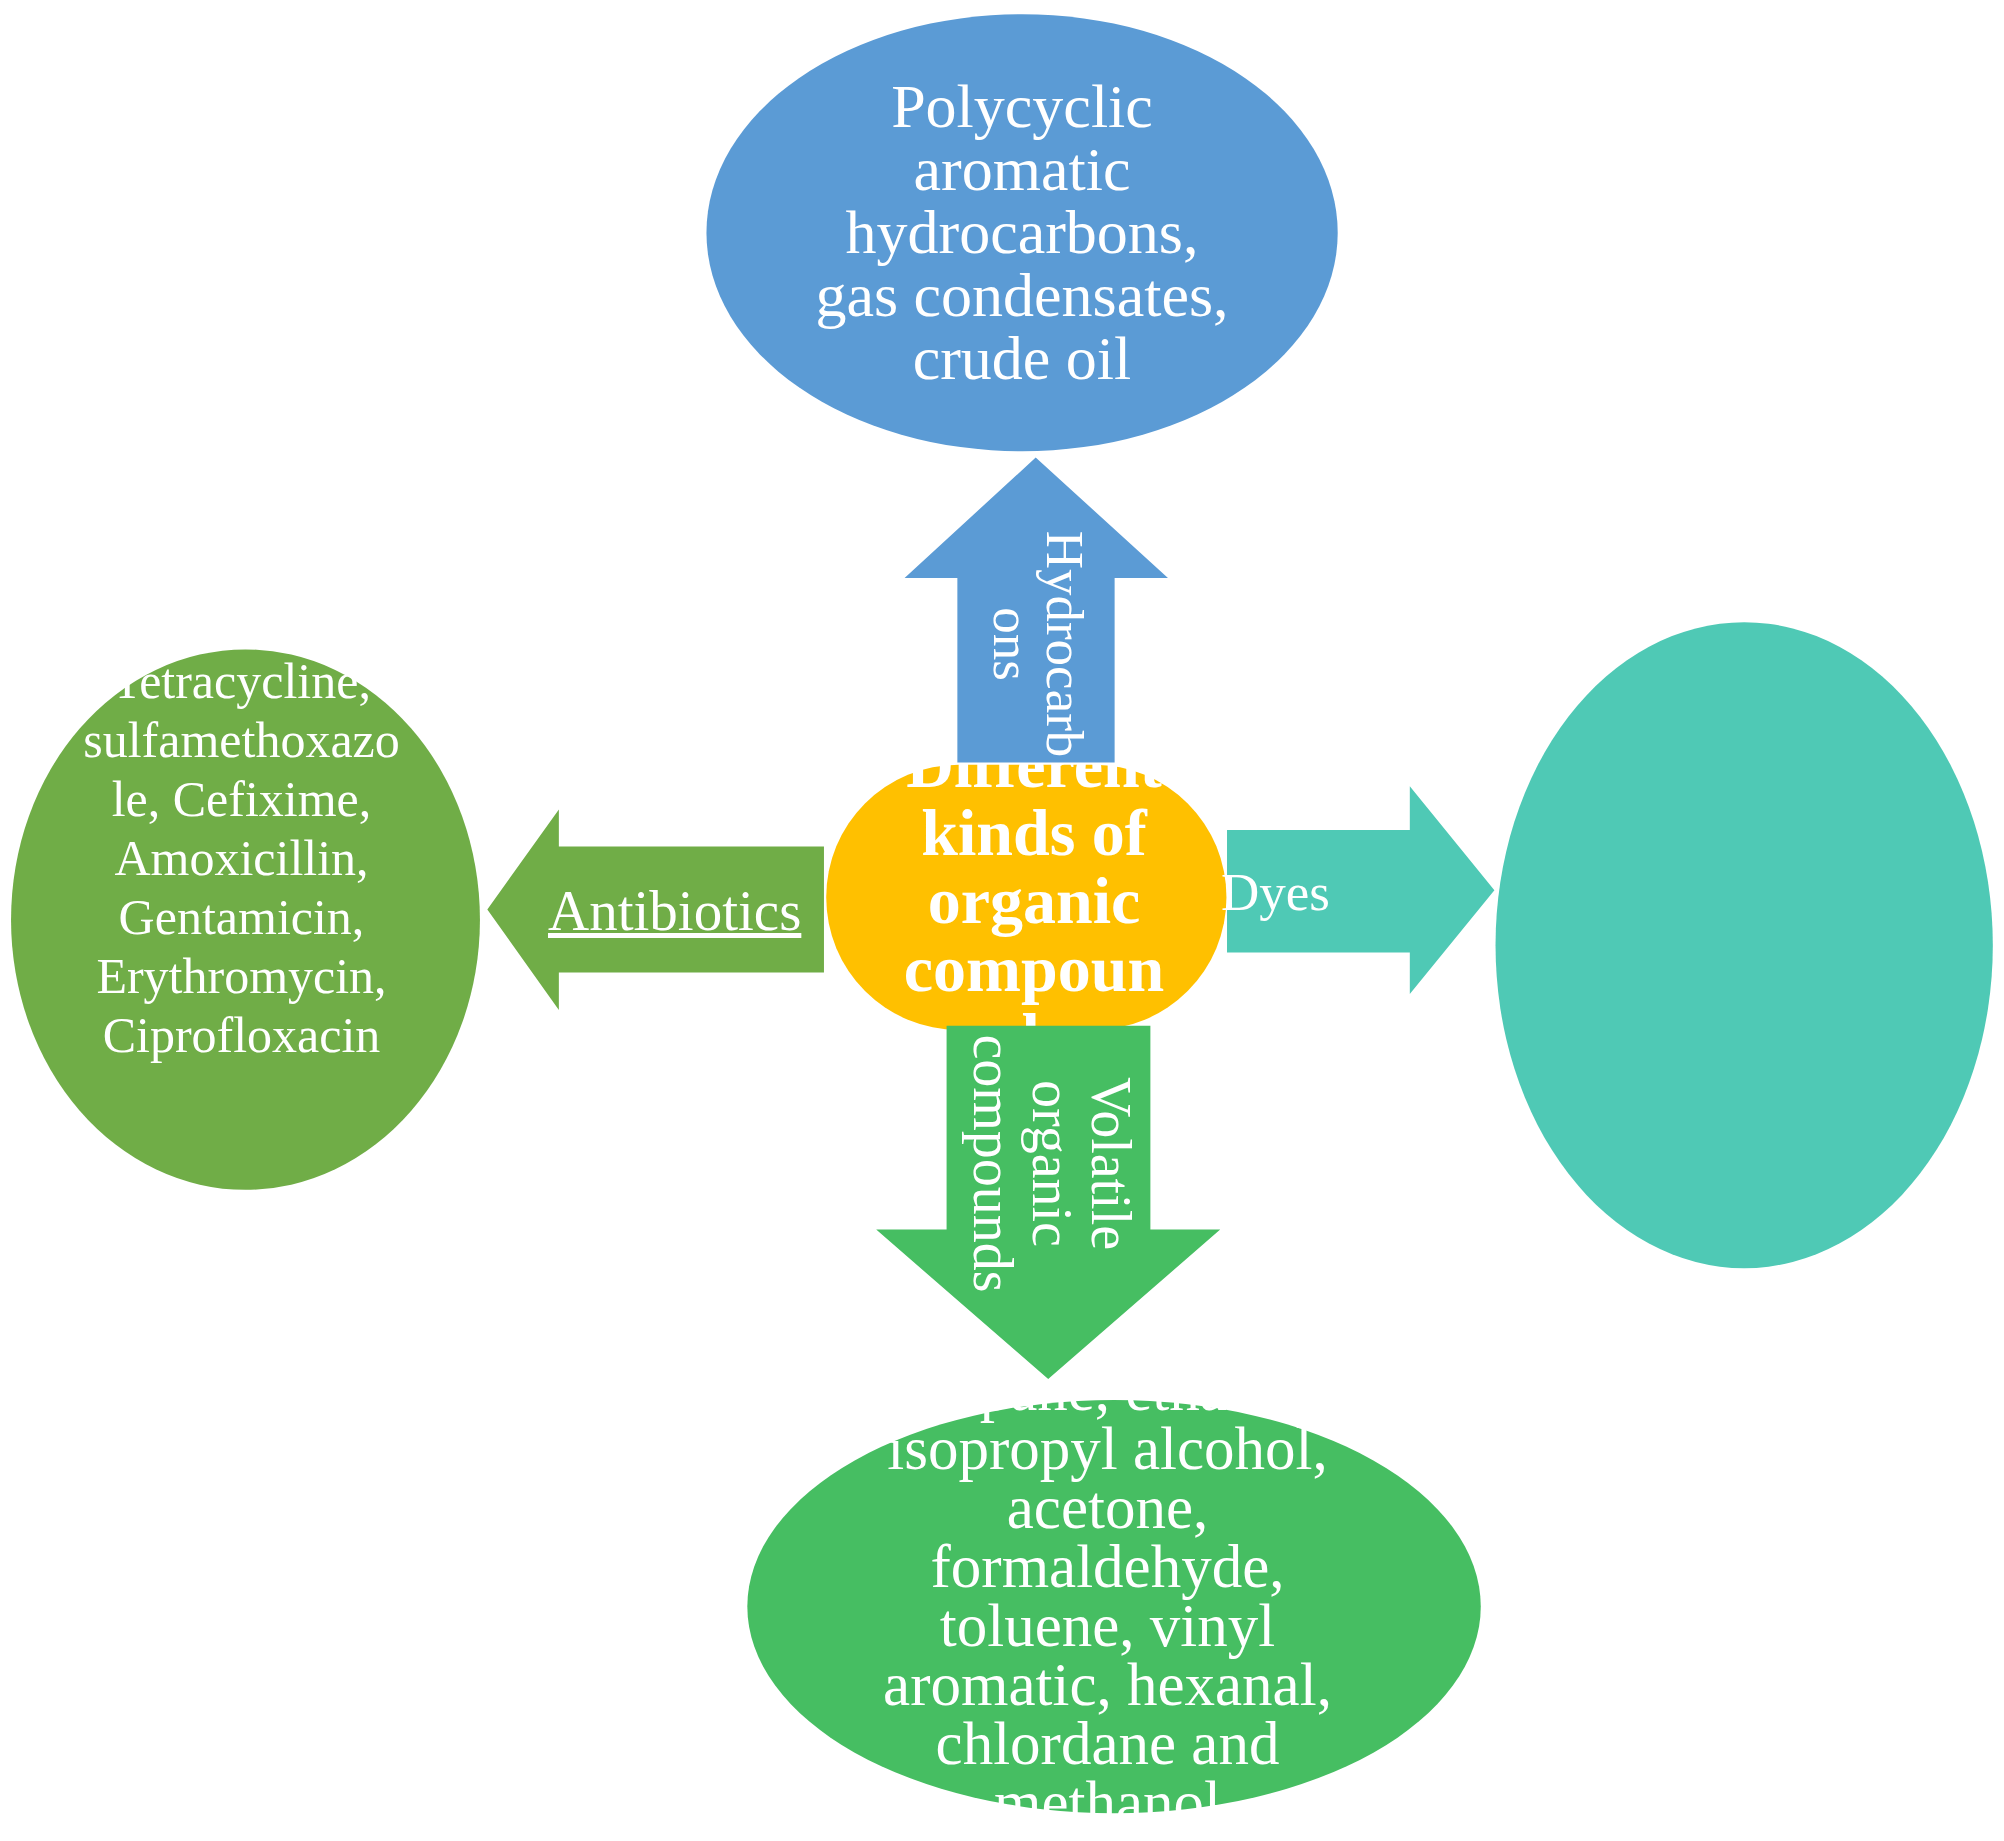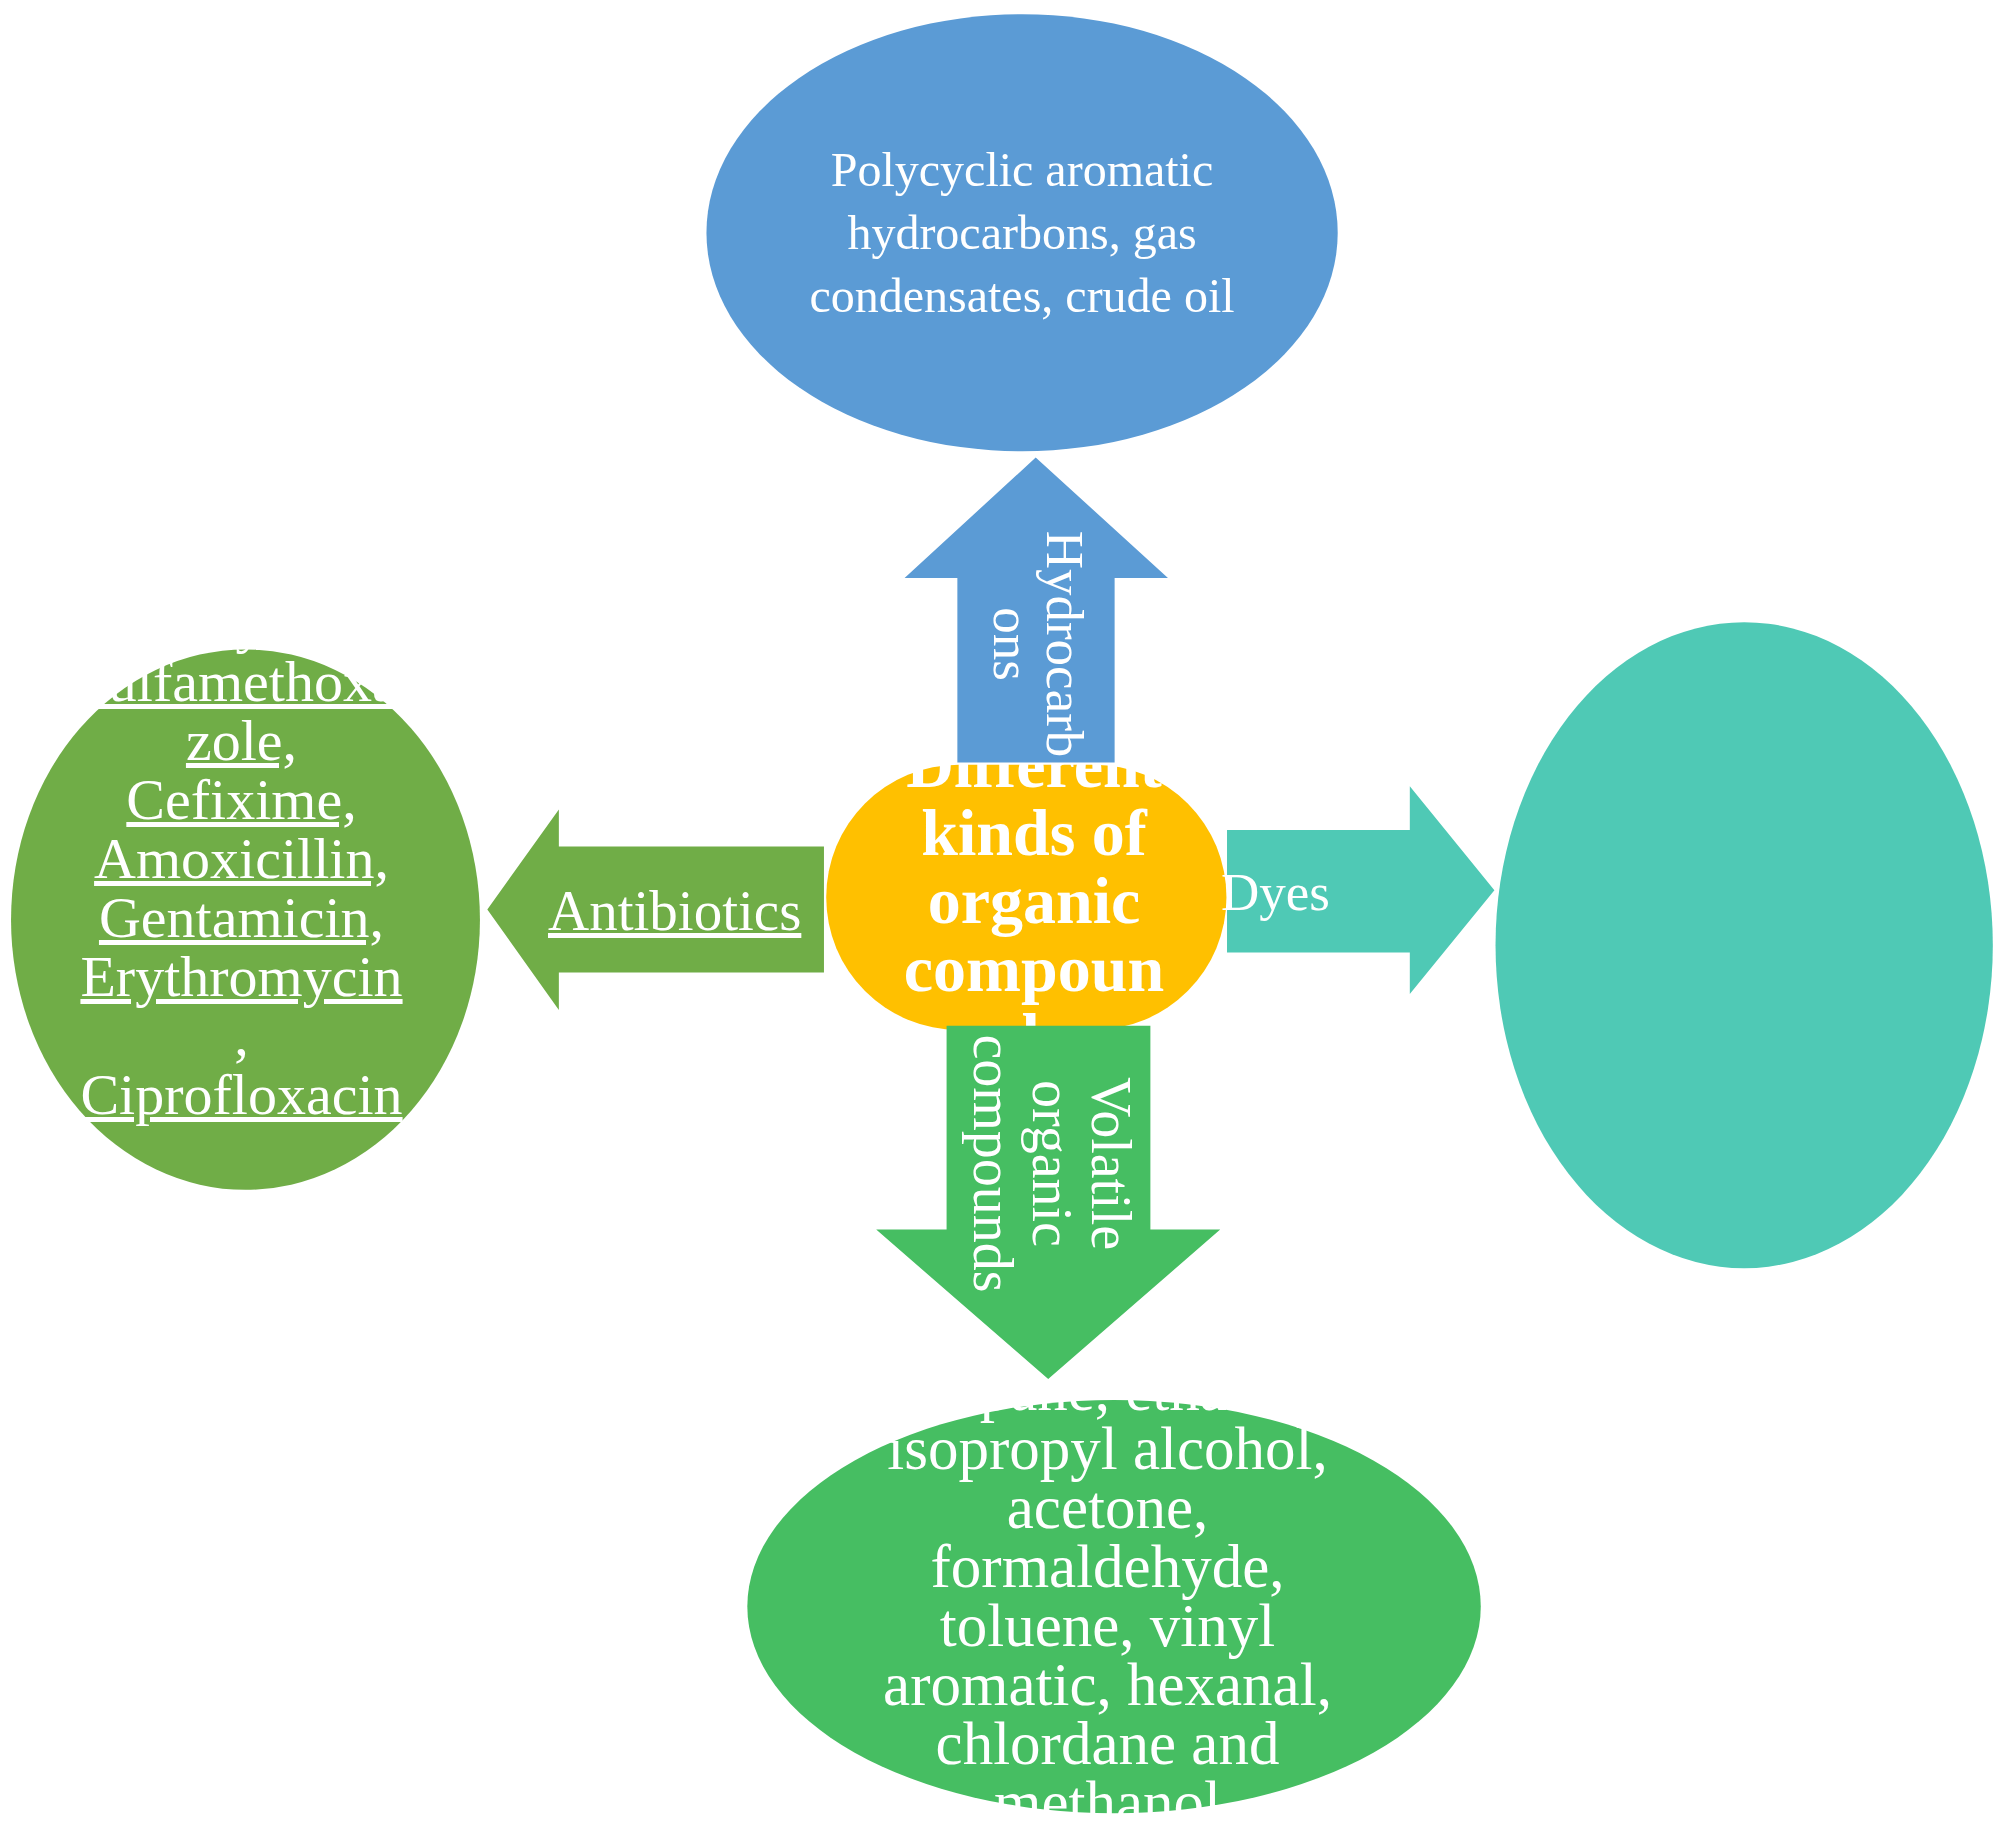--- a/index.html
+++ b/index.html
@@ -6,28 +6,28 @@
   html,body{margin:0;padding:0;background:#ffffff;}
   #stage{position:relative;width:2005px;height:1841px;background:#ffffff;overflow:hidden;
          font-family:"Liberation Serif","DejaVu Serif",serif;}
   .svgwrap{position:absolute;left:0;top:0;width:2005px;height:1841px;overflow:visible;}
   .txt{position:absolute;color:#ffffff;text-align:center;
        font-family:"Liberation Serif","DejaVu Serif",serif;
        display:flex;align-items:center;justify-content:center;}
   .txt > span{display:block;width:100%;}
 
   
-  #t-hydro{left:806px;top:5.1px;width:432px;height:454px;font-size:48px;line-height:63px;}
+  #t-hydro{left:806px;top:5.1px;width:432px;height:454px;font-size:62px;line-height:63px;}
   
   #t-hydro-arrow{left:921px;top:559px;width:233px;height:170px;font-size:53px;line-height:53px;
                  transform:rotate(90deg);transform-origin:center center;
                  overflow-wrap:break-word;}
   
-  #t-anti{left:77px;top:631px;width:329px;height:454px;font-size:58px;line-height:59px;
-          overflow-wrap:break-word;text-decoration:underline;}
+  #t-anti{left:77px;top:631px;width:329px;height:454px;font-size:50px;line-height:59px;
+          overflow-wrap:break-word;}
   
   #t-anti-arrow{left:548px;top:852px;width:250px;height:116px;font-size:57px;line-height:57px;text-decoration:underline;}
   
   #t-dyes{left:1565px;top:537px;width:341px;height:738px;font-size:61px;line-height:62px;}
   
   #t-dyes-arrow{left:1221px;top:834px;width:108px;height:116px;font-size:53px;line-height:53px;}
   
   #t-voc{left:866px;top:1357px;width:483px;height:477px;font-size:61px;line-height:59px;}
   
   #t-voc-arrow{left:909px;top:1070px;width:284px;height:187px;font-size:56px;line-height:59px;

